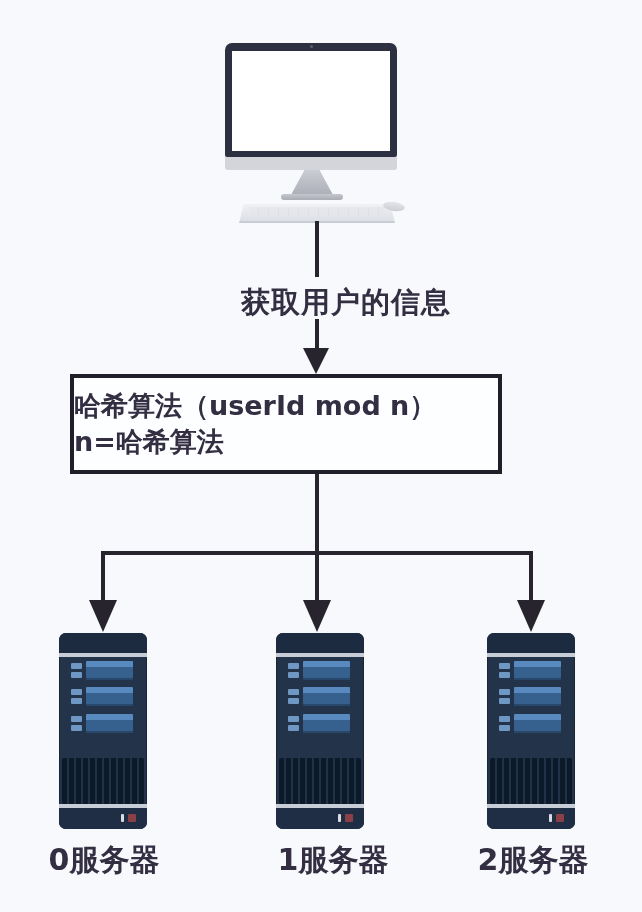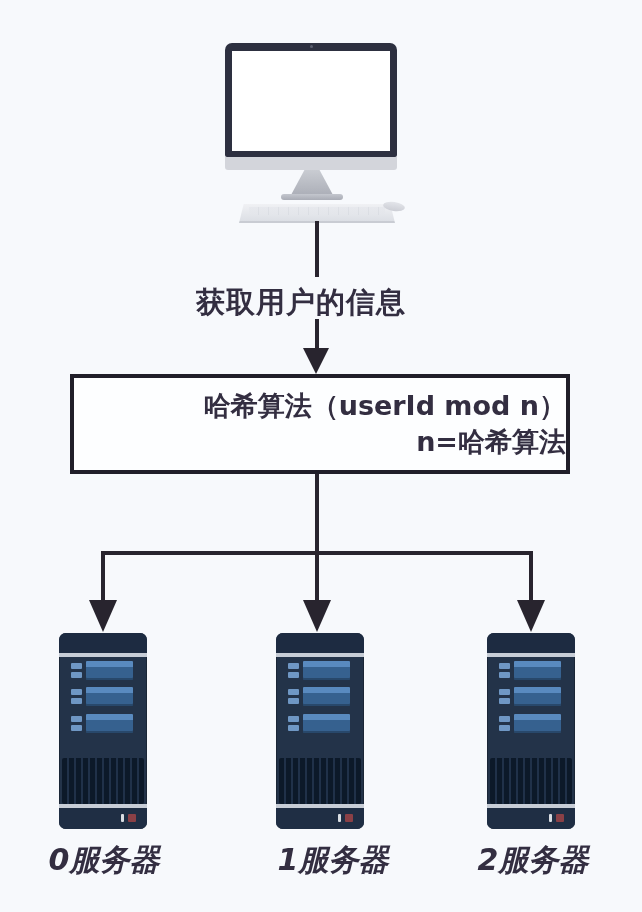--- a/index.html
+++ b/index.html
@@ -49,27 +49,27 @@
   .head-1{left:303px;top:348px;}
   .mid-vline{left:315px;top:474px;height:126px;}
   .branch-hline{left:101px;top:551px;width:432px;}
   .left-vline{left:101px;top:551px;height:49px;}
   .right-vline{left:529px;top:551px;height:49px;}
   .head-left{left:89px;top:600px;}
   .head-mid{left:303px;top:600px;}
   .head-right{left:517px;top:600px;}
 
   
-  .flow-label{position:absolute;left:151px;top:283px;width:300px;text-align:center;
+  .flow-label{position:absolute;left:151px;top:283px;width:300px;text-align:right;
     font-size:29px;font-weight:bold;color:var(--text);letter-spacing:1px;white-space:nowrap;}
 
   
-  .algo-box{position:absolute;left:70px;top:374px;width:500px;height:100px;box-sizing:border-box;
+  .algo-box{position:absolute;left:70px;top:374px;width:432px;height:100px;box-sizing:border-box;
     border:4px solid var(--box-border);background:var(--box-bg);
-    display:flex;flex-direction:column;align-items:flex-end;justify-content:center;gap:2px;}
+    display:flex;flex-direction:column;align-items:flex-start;justify-content:center;gap:2px;}
   .algo-line{font-size:27px;font-weight:bold;color:var(--text);line-height:1.25;white-space:nowrap;}
 
   
   .server{position:absolute;top:633px;width:88px;height:196px;background:var(--server-body);
     border-radius:7px;box-shadow:inset 0 0 0 1px rgba(0,0,0,.25);}
   .server-0{left:59px;} .server-1{left:276px;} .server-2{left:487px;}
   .server-cap{position:absolute;left:0;top:0;width:100%;height:20px;background:var(--server-cap);
     border-radius:7px 7px 0 0;}
   .server-stripe{position:absolute;left:0;width:100%;height:4px;background:var(--server-stripe);}
   .stripe-top{top:20px;} .stripe-bottom{top:171px;}
@@ -83,21 +83,21 @@
   .server-vent{position:absolute;left:3px;right:3px;top:125px;height:46px;
     background:repeating-linear-gradient(90deg,var(--vent) 0 5px,var(--vent-line) 5px 7px);
     border-radius:2px;}
   .server-bottom{position:absolute;left:0;top:175px;width:100%;height:21px;
     background:#1f2e44;border-radius:0 0 7px 7px;}
   .led-white{position:absolute;left:62px;top:6px;width:3px;height:8px;border-radius:1px;background:var(--led-white);}
   .led-red{position:absolute;left:69px;top:6px;width:8px;height:8px;border-radius:1px;background:var(--led-red);}
 
   
   .server-label{position:absolute;top:840px;width:160px;text-align:center;
-    font-size:30px;font-weight:bold;color:var(--text);white-space:nowrap;font-style:italic;}
+    font-size:30px;font-weight:bold;color:var(--text);white-space:nowrap;}
   .label-0{left:24px;} .label-1{left:253px;} .label-2{left:453px;}
 </style>
 </head>
 <body>
 
 <div class="canvas">
 
   <div>
     <div class="monitor-frame"></div>
     <div class="monitor-screen"></div>

